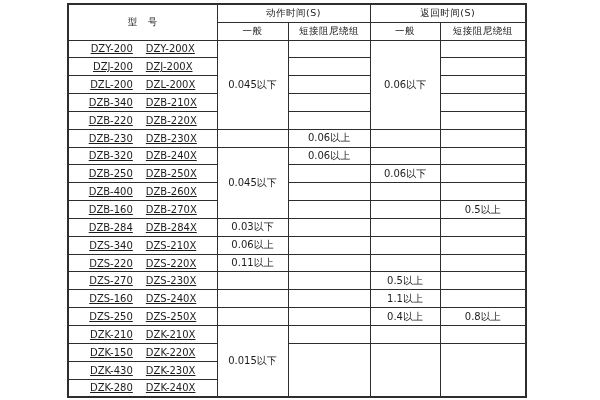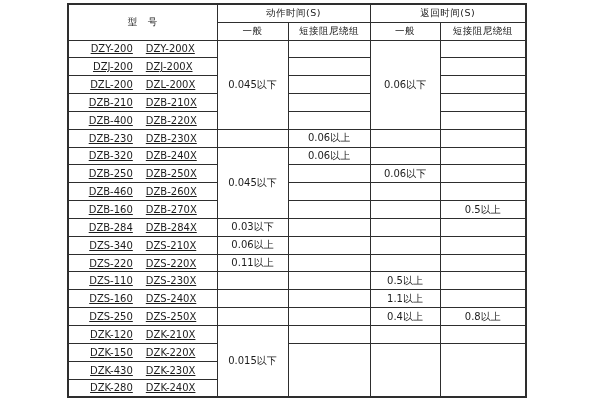--- a/index.html
+++ b/index.html
@@ -108,31 +108,31 @@
                 <span>DZL-200</span>
                 <span>DZL-200X</span>
               </div>
             </td>
             <td class="val-cell"></td>
             <td class="val-cell"></td>
           </tr>
           <tr>
             <td class="model-cell">
               <div class="pair">
-                <span>DZB-210</span>
+                <span>DZB-340</span>
                 <span>DZB-210X</span>
               </div>
             </td>
             <td class="val-cell"></td>
             <td class="val-cell"></td>
           </tr>
           <tr>
             <td class="model-cell">
               <div class="pair">
-                <span>DZB-400</span>
+                <span>DZB-220</span>
                 <span>DZB-220X</span>
               </div>
             </td>
             <td class="val-cell"></td>
             <td class="val-cell"></td>
           </tr>
           <tr>
             <td class="model-cell">
               <div class="pair">
                 <span>DZB-230</span>
@@ -163,21 +163,21 @@
                 <span>DZB-250X</span>
               </div>
             </td>
             <td class="val-cell"></td>
             <td class="val-cell">0.06以下</td>
             <td class="val-cell"></td>
           </tr>
           <tr>
             <td class="model-cell">
               <div class="pair">
-                <span>DZB-460</span>
+                <span>DZB-400</span>
                 <span>DZB-260X</span>
               </div>
             </td>
             <td class="val-cell"></td>
             <td class="val-cell"></td>
             <td class="val-cell"></td>
           </tr>
           <tr>
             <td class="model-cell">
               <div class="pair">
@@ -221,21 +221,21 @@
               </div>
             </td>
             <td class="val-cell">0.11以上</td>
             <td class="val-cell"></td>
             <td class="val-cell"></td>
             <td class="val-cell"></td>
           </tr>
           <tr>
             <td class="model-cell">
               <div class="pair">
-                <span>DZS-110</span>
+                <span>DZS-270</span>
                 <span>DZS-230X</span>
               </div>
             </td>
             <td class="val-cell"></td>
             <td class="val-cell"></td>
             <td class="val-cell">0.5以上</td>
             <td class="val-cell"></td>
           </tr>
           <tr>
             <td class="model-cell">
@@ -257,21 +257,21 @@
               </div>
             </td>
             <td class="val-cell"></td>
             <td class="val-cell"></td>
             <td class="val-cell">0.4以上</td>
             <td class="val-cell">0.8以上</td>
           </tr>
           <tr>
             <td class="model-cell">
               <div class="pair">
-                <span>DZK-120</span>
+                <span>DZK-210</span>
                 <span>DZK-210X</span>
               </div>
             </td>
             <td class="val-cell" rowspan="4">0.015以下</td>
             <td class="val-cell"></td>
             <td class="val-cell"></td>
             <td class="val-cell"></td>
           </tr>
           <tr>
             <td class="model-cell">

